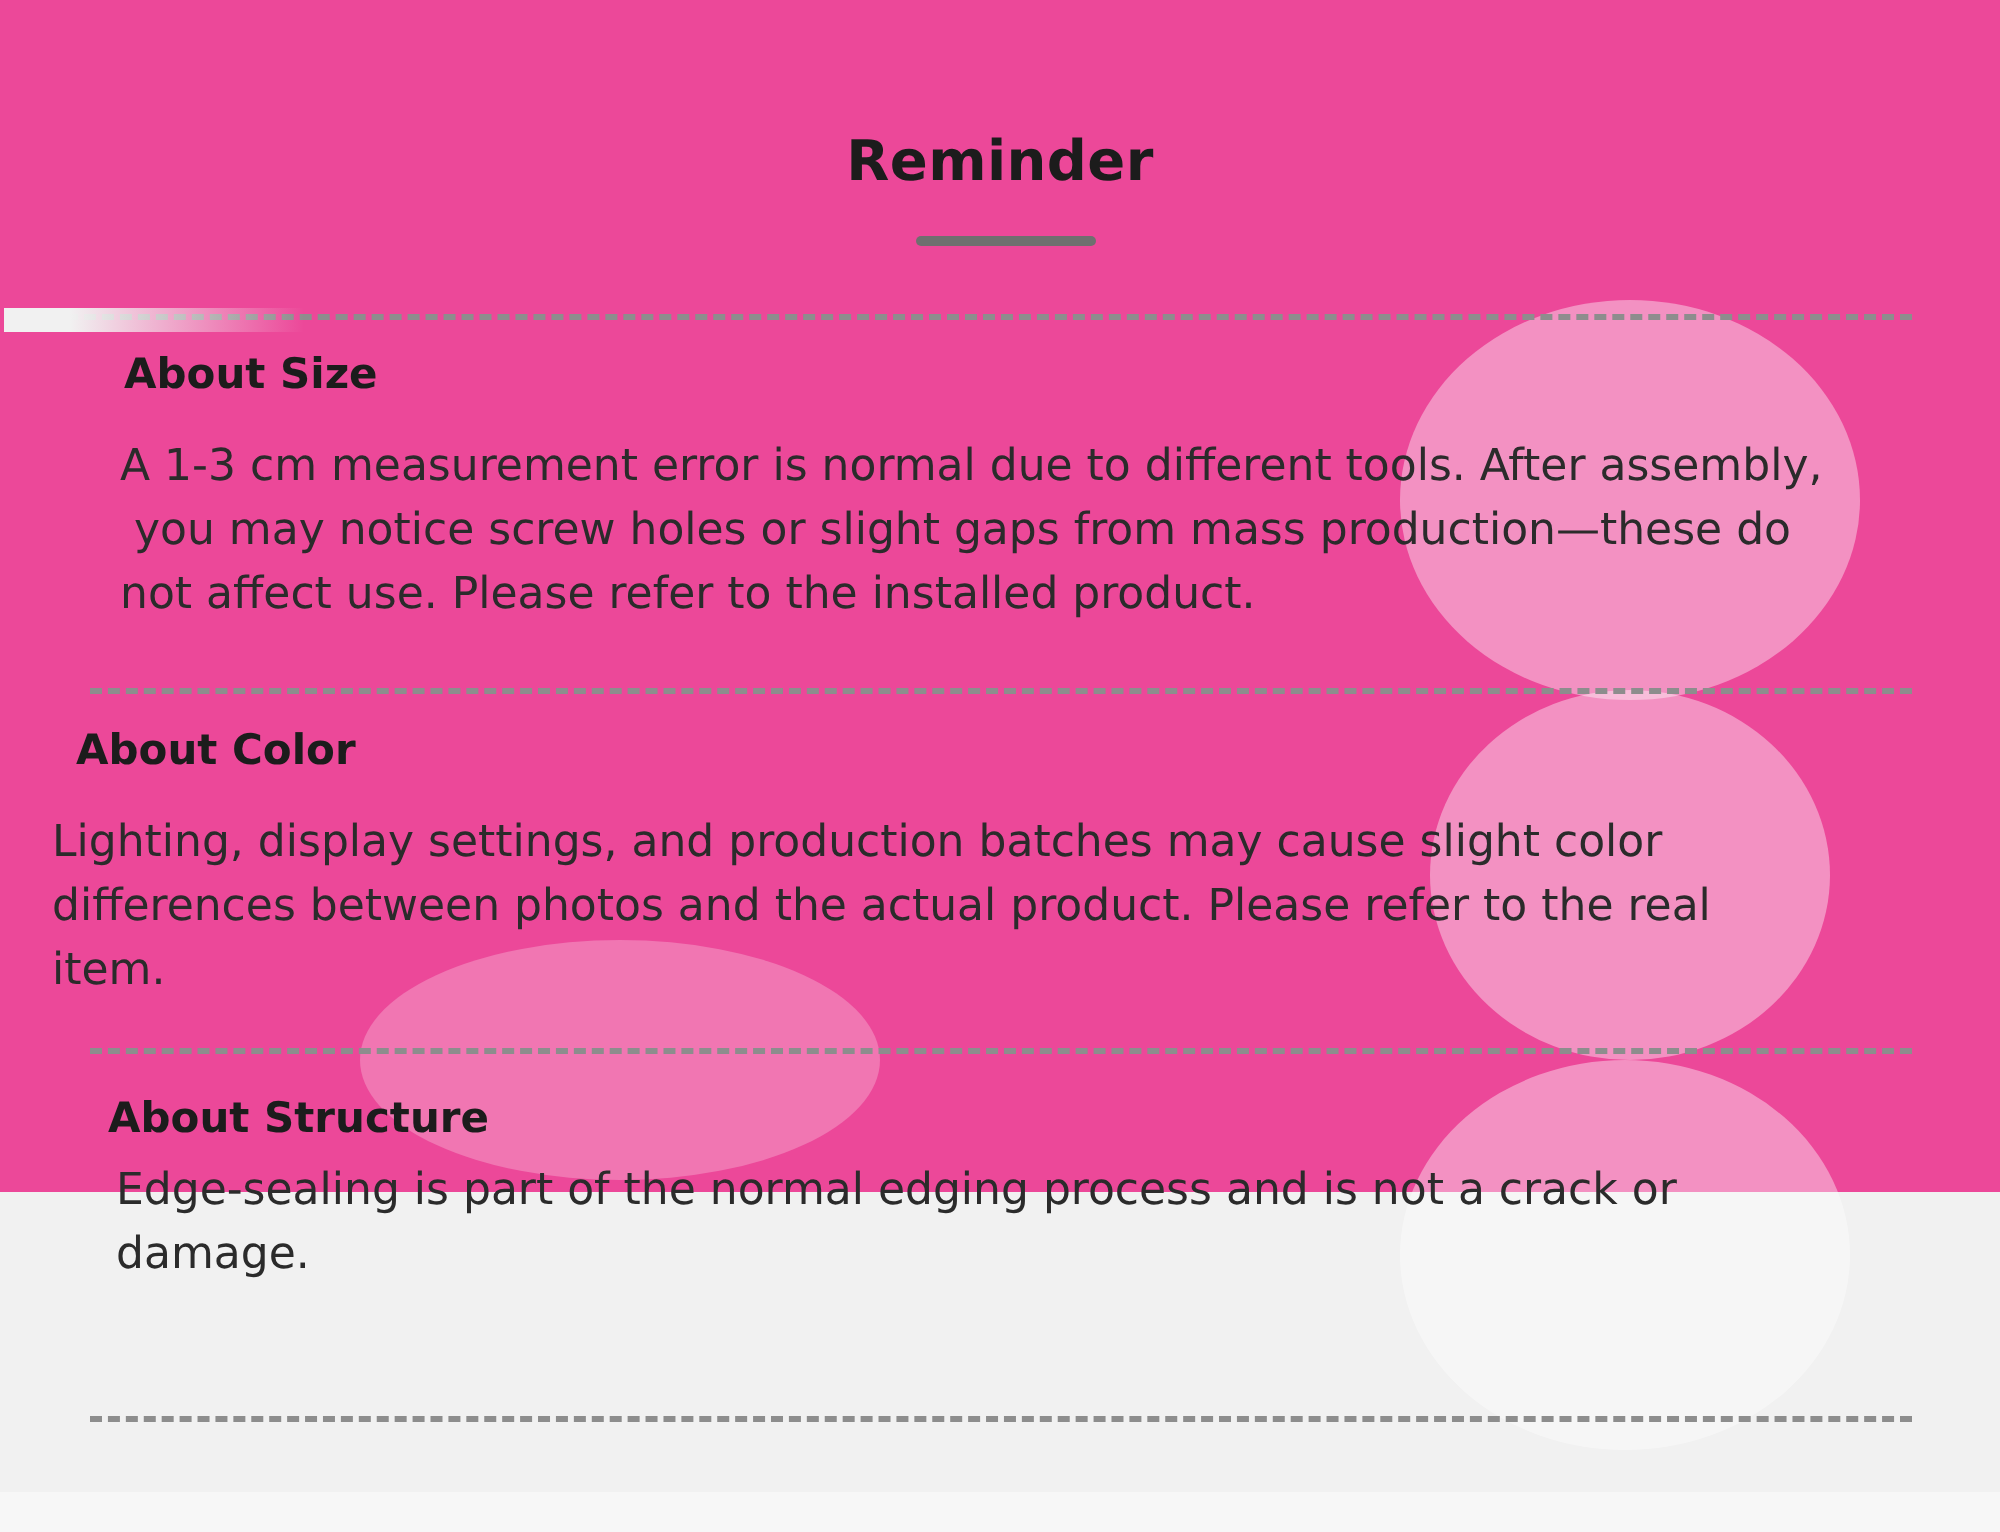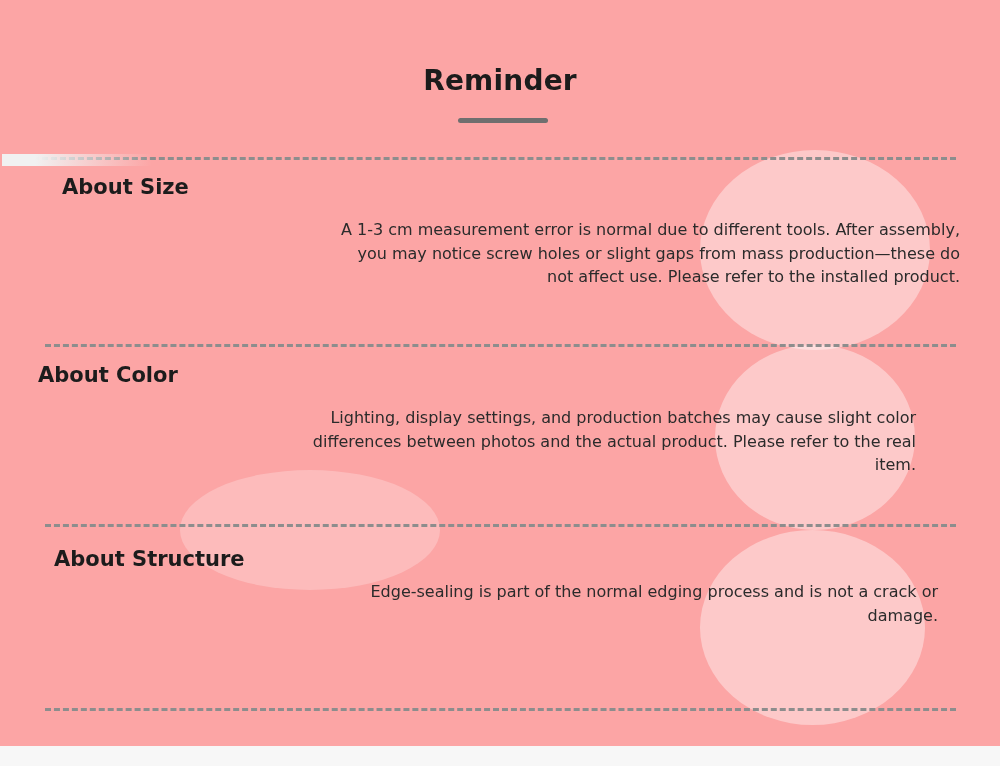--- a/index.html
+++ b/index.html
@@ -10,22 +10,22 @@
     width: 1000px;
     height: 766px;
     background: #f1f1f1;
     font-family: "DejaVu Sans", sans-serif;
     overflow: hidden;
   }
 
   .page {
     position: relative;
     width: 1000px;
-    height: 766px;
-    background: #fca5a5;
+    height: 596px;
+    background: #ec4899;
     box-sizing: border-box;
     padding-left: 19px;
   }
 
   
   .watermark {
     position: absolute;
     border-radius: 50%;
     background: #ffffff;
     opacity: 0.40;
@@ -101,25 +101,24 @@
     left: 0;
     width: 1000px;
   }
   .section-heading {
     font-size: 21px;
     font-weight: bold;
     color: #1c1c1c;
     line-height: 1.25;
   }
   .section-body {
-    font-size: 16px;
+    font-size: 22px;
     color: #2b2b2b;
     line-height: 1.46;
     white-space: pre-wrap;
-    text-align: right;
   }
 
   .sec-size            { top: 174px; }
   .sec-size .section-heading { margin-left: 62px; }
   .sec-size .section-body    { margin-left: 60px; margin-top: 18px; width: 900px; }
 
   .sec-color           { top: 362px; }
   .sec-color .section-heading { margin-left: 38px; }
   .sec-color .section-body    { margin-left: 26px; margin-top: 18px; width: 890px; }
 

